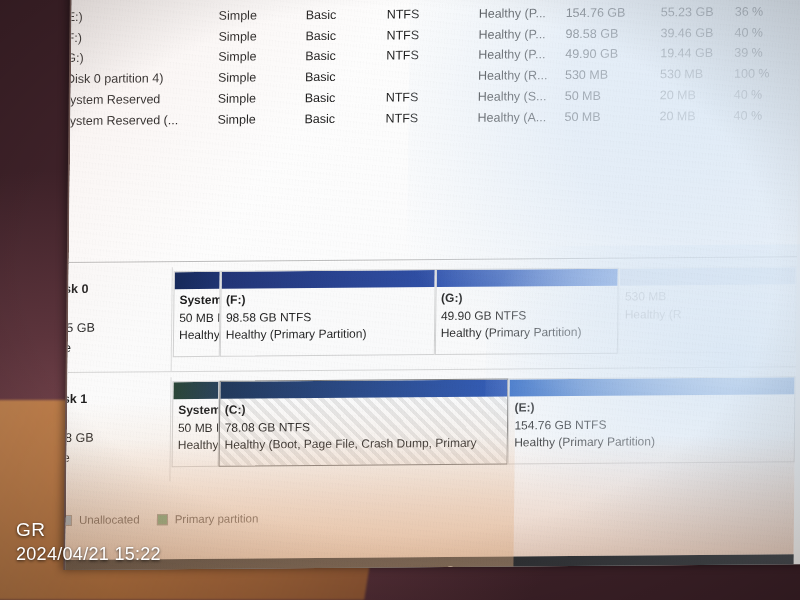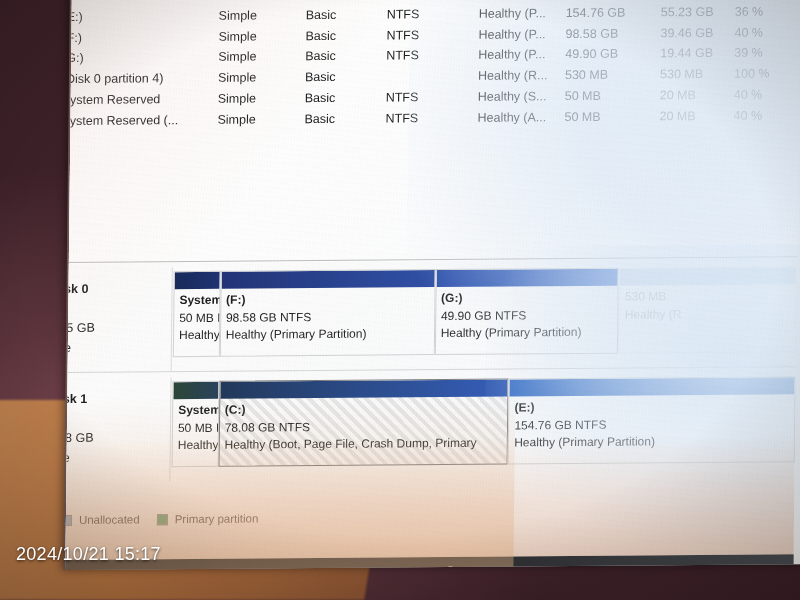--- a/index.html
+++ b/index.html
@@ -478,16 +478,17 @@
       <div class="warm-bottom"></div>
       <div class="glare-bl"></div>
       <div class="moire"></div>
       <div class="moire2"></div>
     </div>
   </div>
 
   <div class="vignette"></div>
 
   <div class="watermark">
-    <div class="wm2">2024/10/21 15:17</div>
+    <div class="wm1">GR</div>
+    <div class="wm2">2024/04/21 15:22</div>
   </div>
 
 </div>
 
 </body></html>

